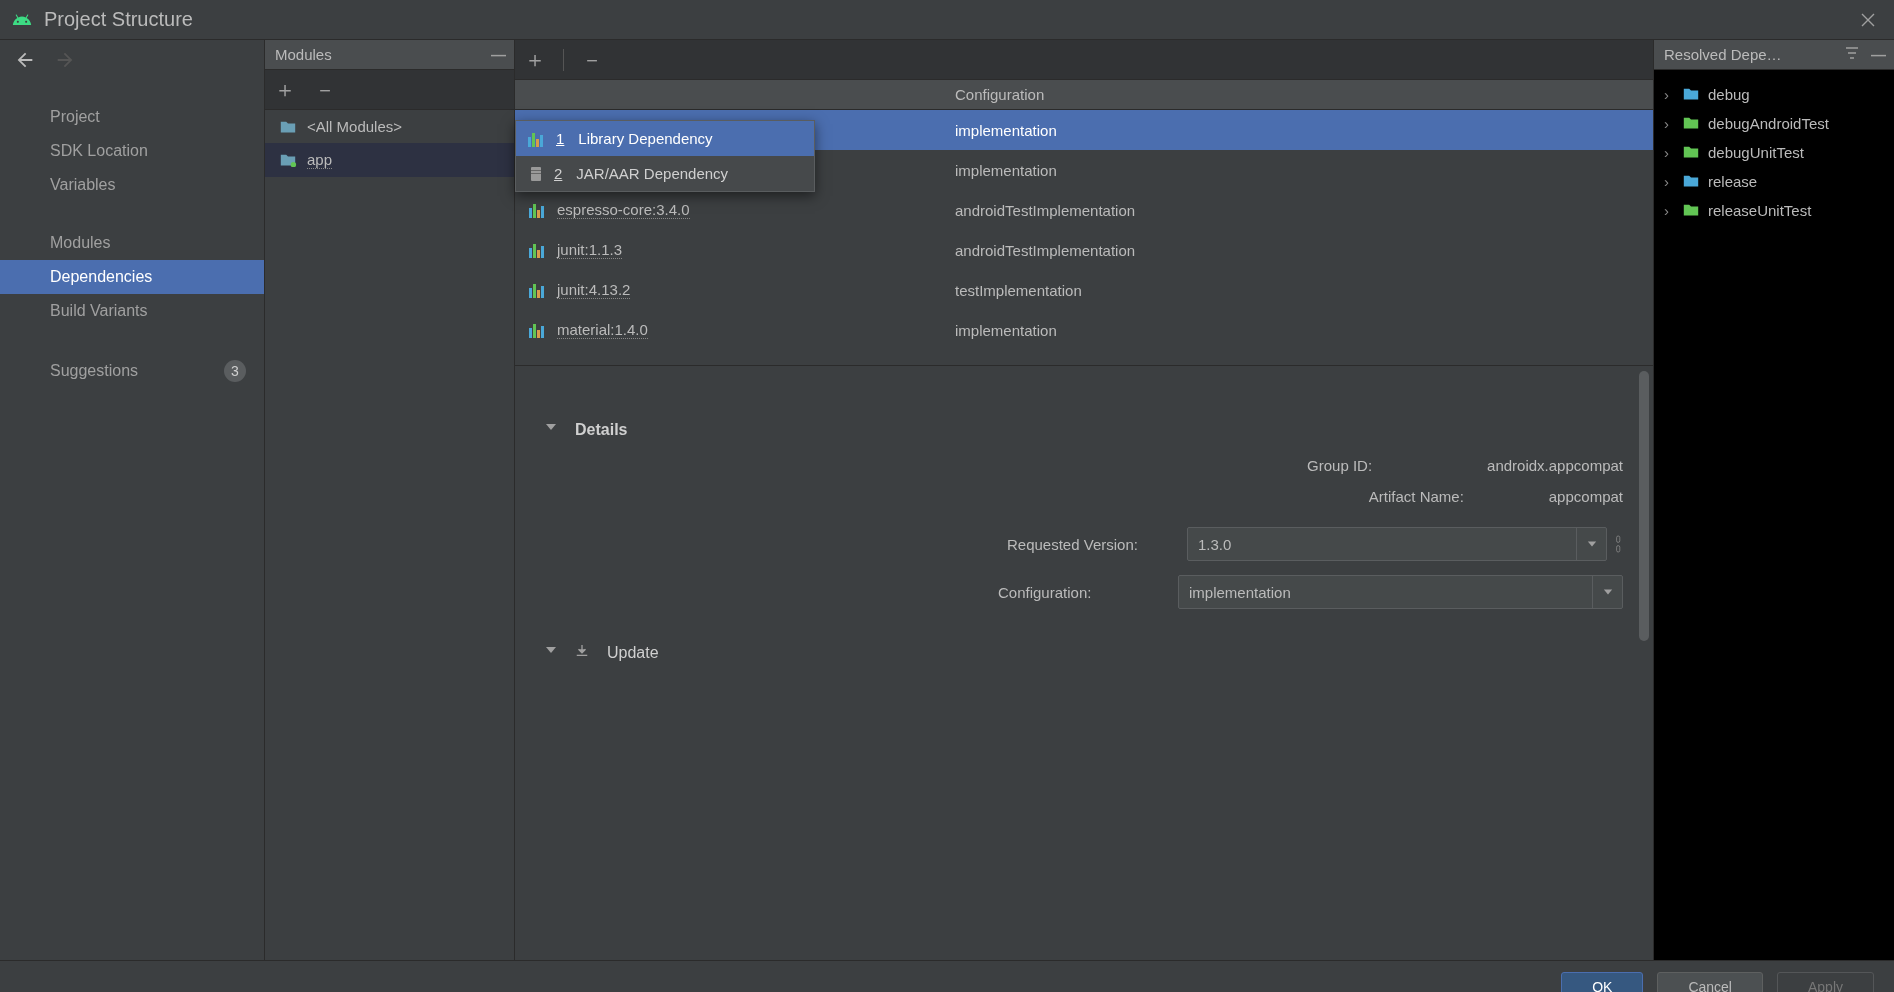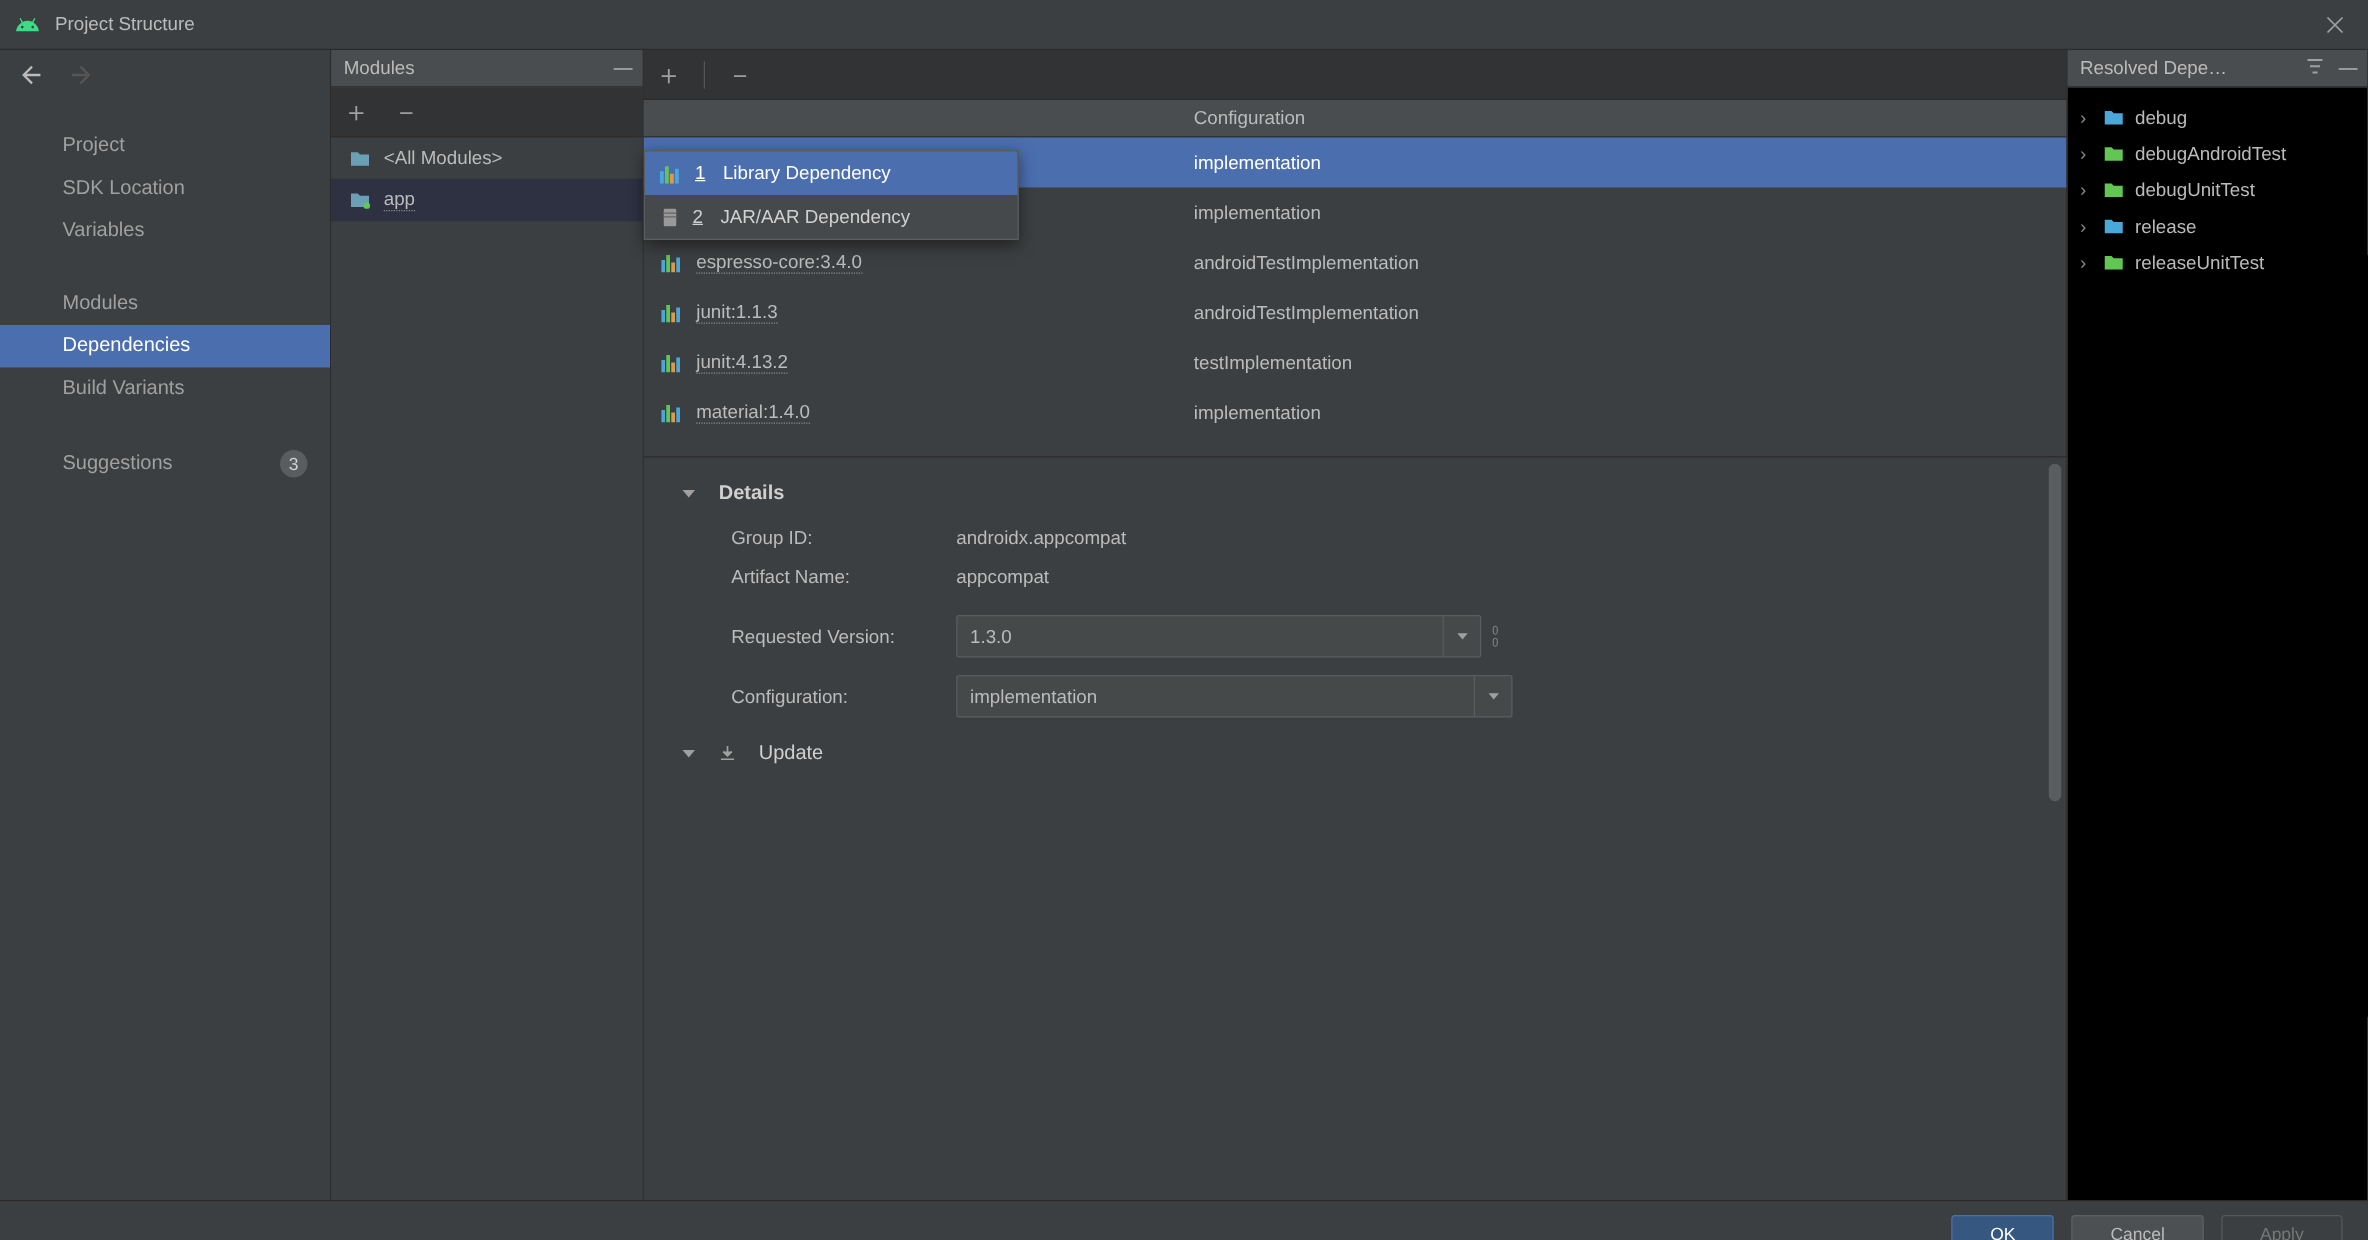--- a/index.html
+++ b/index.html
@@ -20,21 +20,21 @@
     background: #3c3f41;
     display: flex;
     align-items: center;
     padding: 0 12px;
     border-bottom: 1px solid #2b2b2b;
   }
   .app-icon {
     width: 20px; height: 20px;
     margin-right: 12px;
   }
-  .title-text { font-size: 15px; color: #bbbbbb; text-align: center; }
+  .title-text { font-size: 20px; color: #bbbbbb; text-align: center; }
   .title-close {
     margin-left: auto;
     width: 28px; height: 28px;
     display: flex; align-items: center; justify-content: center;
     color: #a0a0a0;
     cursor: pointer;
   }
 
   
   .main {
@@ -196,30 +196,32 @@
   .details-panel {
     margin-top: 15px;
     border-top: 1px solid #2b2b2b;
     padding: 20px 30px;
     position: relative;
   }
   .details-section {
     margin-bottom: 20px;
   }
   .details-head {
-    display: flex; align-items: center; gap: 18px;
+    display: flex; align-items: flex-start; gap: 18px;
     font-size: 16px; font-weight: bold; color: #d0d0d0;
     margin-bottom: 18px;
+    margin-top: 35px;
   }
   .chevron { width: 12px; height: 12px; display: inline-block; }
   .detail-row {
     display: flex;
     align-items: center;
     margin-bottom: 14px;
     padding-left: 40px;
+    justify-content: flex-end;
   }
   .detail-label { width: 180px; font-size: 15px; color: #bbbbbb; }
   .detail-value { font-size: 15px; color: #bbbbbb; }
   .combo {
     background: #45494a;
     border: 1px solid #5a5d5f;
     height: 34px;
     display: flex;
     align-items: center;
     padding: 0 10px;

